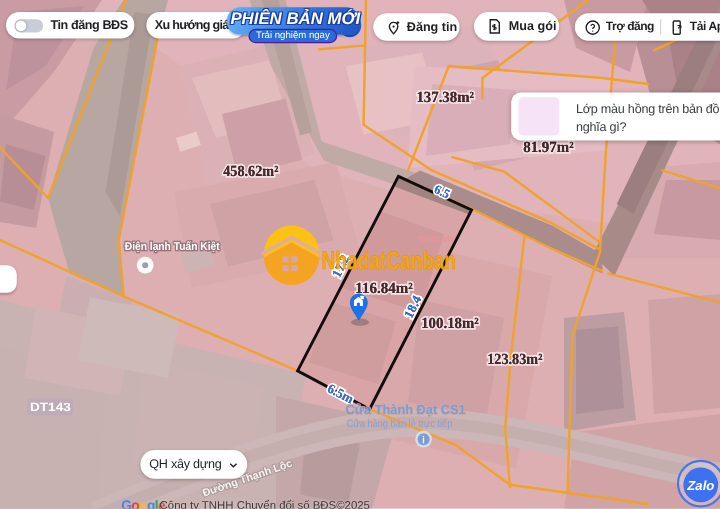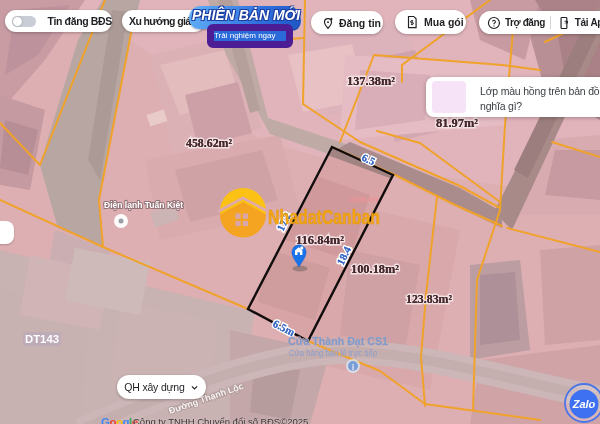--- a/index.html
+++ b/index.html
@@ -218,34 +218,34 @@
       <text x="268" y="224" font-family="'Liberation Sans',sans-serif" font-size="21" font-weight="bold" fill="#f7a80c" stroke="#e09207" stroke-width="0.5" textLength="112" lengthAdjust="spacingAndGlyphs">NhadatCanban</text>
       <text x="349" y="202" font-family="'Liberation Sans',sans-serif" font-size="9" font-weight="bold" fill="#ef9297" textLength="29" lengthAdjust="spacingAndGlyphs">com.vn</text>
     </g>
   </g>
 </svg>
 
 <div style="position:absolute;left:282px;top:11px;width:19px;height:20px;border-radius:10px;background:linear-gradient(160deg,#3a79e2,#1c4fc0);"></div>
 
 <div style="position:absolute;left:-10px;top:221px;width:24px;height:23px;background:#fff;border-radius:8px;box-shadow:0 1px 2px rgba(0,0,0,0.2);"></div>
 
-<div class="pill" style="left:5px;top:10px;width:107px;height:22px;justify-content:space-between;">
+<div class="pill" style="left:5px;top:10px;width:107px;height:22px;">
 
   <span style="position:relative;display:inline-block;width:24px;height:11px;background:#c9cdd6;border-radius:6px;margin-left:7px;"></span>
   <span style="position:absolute;left:8px;top:6.5px;width:9px;height:9px;border-radius:50%;background:#fff;box-shadow:0 0 2px rgba(0,0,0,0.4);"></span>
 
   <span style="margin-left:6px;font-size:10.5px;letter-spacing:-0.35px;">Tin đăng BĐS</span>
 </div>
 
 <div class="pill" style="left:122px;top:10px;width:76px;height:22px;padding-left:7px;font-size:10.5px;letter-spacing:-0.6px;">Xu hướng giá</div>
 
 <div style="position:absolute;left:189px;top:6px;width:110px;height:23px;background:linear-gradient(105deg,#62b1f8,#2f6fdd 65%,#2057c5);border-radius:10px 12px 4px 12px;transform:skewX(-6deg);box-shadow:0 1px 2px rgba(0,0,40,0.3);"></div>
 <div style="position:absolute;left:192px;top:7px;width:108px;text-align:center;font-style:italic;font-weight:bold;font-size:14px;color:#fff;text-shadow:1px 1px 0 #1b3fa0,-1px 1px 0 #1b3fa0,1px -1px 0 #1b3fa0,-1px -1px 0 #1b3fa0;font-family:'Liberation Sans',sans-serif;white-space:nowrap;">PHIÊN BẢN MỚI</div>
 
-<div style="position:absolute;left:207px;top:24px;width:72px;height:10px;background:#2a6ad9;border:7px solid #4c1d95;border-radius:6px;color:#fff;font-size:8px;text-align:left;line-height:10px;font-family:'Liberation Sans',sans-serif;">Trải nghiệm ngay</div>
+<div style="position:absolute;left:207px;top:24px;width:72px;height:10px;background:#2a6ad9;border:1px solid #4c1d95;border-radius:6px;color:#fff;font-size:8px;text-align:center;line-height:10px;font-family:'Liberation Sans',sans-serif;">Trải nghiệm ngay</div>
 
 <div class="pill" style="left:311px;top:11px;width:72px;height:23px;text-align:center;">
   <svg width="14" height="14" viewBox="0 0 24 24" style="margin-left:10px;" fill="none" stroke="#1f2023" stroke-width="2">
     <path d="M12 21 c-4 -4.5 -6 -7.5 -6 -10.5 a6 6 0 0 1 12 0 c0 3 -2 6 -6 10.5 z"></path>
     <circle cx="12" cy="10.5" r="1.6" fill="#1f2023" stroke="none"></circle>
     <path d="M18 3 v4 M16 5 h4" stroke-width="1.8"></path>
   </svg>
   <span style="margin-left:4px;font-size:10.5px;">Đăng tin</span>
 </div>
 

